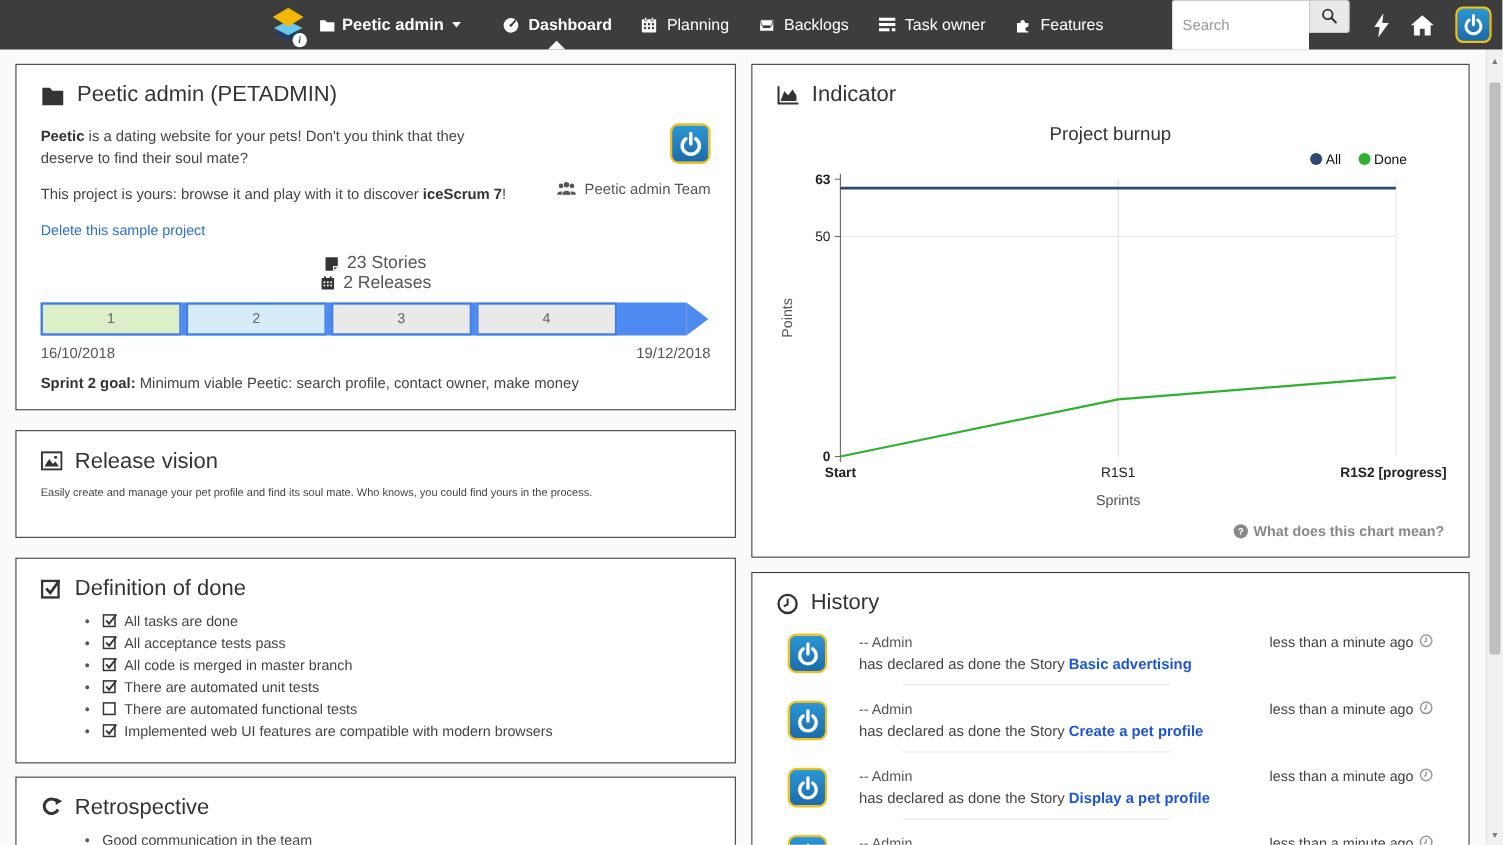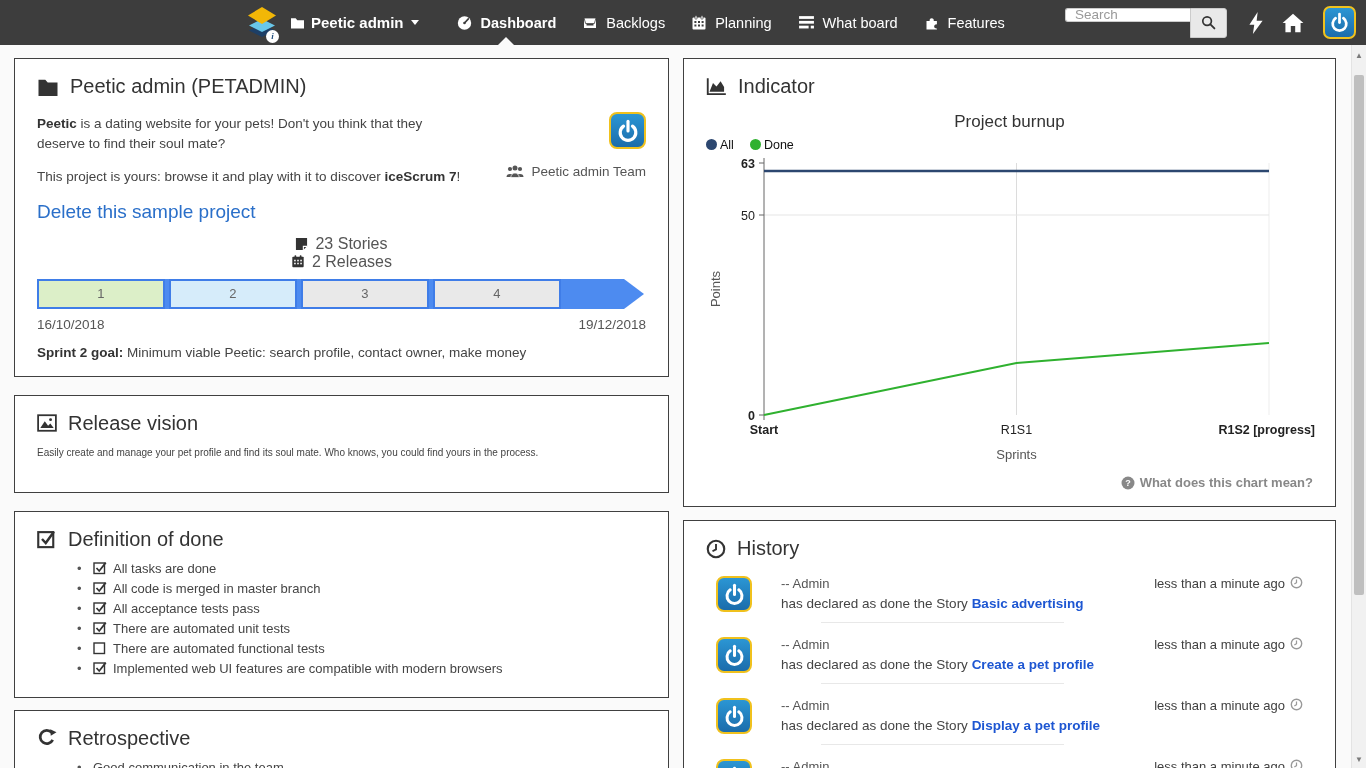--- a/index.html
+++ b/index.html
@@ -19,21 +19,21 @@
   .caret-down { width:0; height:0; border-left:4.5px solid transparent; border-right:4.5px solid transparent; border-top:5px solid #fff; }
   .nav-items { display:flex; align-items:stretch; margin-left:6px; }
   .nav-item { position:relative; display:flex; align-items:center; gap:8px; padding:0 13px; color:#fff;
     font-size:14.5px; text-decoration:none; cursor:pointer; }
   .nav-item svg { flex:none; }
   .nav-item.active { font-weight:bold; }
   .nav-item.active .active-caret { position:absolute; left:50%; bottom:0; transform:translateX(-50%);
     width:0; height:0; border-left:8px solid transparent; border-right:8px solid transparent; border-bottom:8px solid #fafafa; }
   .nav-right { margin-left:auto; display:flex; align-items:center; padding-right:10px; }
   .search-group { display:flex; margin-right:22px; }
-  .search-input { width:125px; height:14px; border:1px solid #ccc; border-right:none; border-radius:3px 0 0 3px;
+  .search-input { width:125px; height:46px; border:1px solid #ccc; border-right:none; border-radius:3px 0 0 3px;
     padding:0 9px; font-size:13.5px; color:#333; outline:none; }
   .search-input::placeholder { color:#999; }
   .search-btn { width:37px; height:30px; border:1px solid #ccc; border-radius:0 3px 3px 0; background:#e9e9e9;
     display:flex; align-items:center; justify-content:center; cursor:pointer; }
   .nav-icon-btn { margin-right:19px; display:flex; align-items:center; cursor:pointer; }
   .app-logo-btn { width:33px; height:33px; border:2px solid #f0c11d; border-radius:7px;
     background:linear-gradient(#2b96d4,#1b6cab); display:flex; align-items:center; justify-content:center; cursor:pointer; }
 
   
   .viewport { position:absolute; top:45px; left:0; right:15px; bottom:0; overflow:hidden; background:#fafafa; }
@@ -48,21 +48,21 @@
   .card-header svg { flex:none; }
 
   
   .proj-body { display:flex; }
   .proj-desc { max-width:425px; font-size:13.5px; line-height:1.45; color:#444; }
   .proj-desc p { margin:6px 0 14px 0; }
   .proj-side { margin-left:auto; display:flex; flex-direction:column; align-items:flex-end; gap:15px; padding-top:4px; }
   .avatar-tile { width:37px; height:37px; border:2px solid #f0c11d; border-radius:8px;
     background:linear-gradient(#2b96d4,#1b6cab); display:flex; align-items:center; justify-content:center; }
   .team-label { display:flex; align-items:center; gap:7px; font-size:13.5px; color:#555;text-align:center; }
-  .link { color:#2a6fc9; font-size:19px; text-decoration:none; cursor:pointer; }
+  .link { color:#2a6fc9; font-size:13px; text-decoration:none; cursor:pointer; }
   .counts-row { display:flex; justify-content:space-between; align-items:center; margin:12px 0 8px 0;
     font-size:16px; color:#555;flex-direction:column; }
   .counts-row .count { display:flex; align-items:center; gap:7px; }
   .timeline { position:relative; height:30px; }
   .tl-arrow { position:absolute; left:0; top:0; bottom:0; right:22px; background:#4d8bf0; }
   .tl-arrow::after { content:''; position:absolute; left:100%; top:0; width:0; height:0;
     border-top:15px solid transparent; border-bottom:15px solid transparent; border-left:20px solid #4d8bf0; }
   .tl-segs { position:absolute; left:0; top:0; height:100%; width:86%; display:flex; gap:4px; }
   .tl-seg { flex:1; border:2px solid #3f7de8; display:flex; align-items:center; justify-content:center;
     font-size:13px; color:#666; cursor:pointer; }
@@ -77,21 +77,21 @@
   ul.plain-list { list-style:none; margin:2px 0 4px 40px; }
   ul.plain-list li { position:relative; padding-left:16px; margin:5px 0; font-size:13px; color:#444;
     display:flex; align-items:center; gap:6px; }
   ul.plain-list li::before { content:"•"; position:absolute; left:0; color:#555; }
   .chk-wrap { display:inline-flex; width:14px; height:14px; align-items:center; justify-content:center; }
   .chk-wrap[data-checked="false"] .checkmark { display:none; }
 
   
   .indicator-card { height:449px; display:flex; flex-direction:column; }
   .chart-title { text-align:center; font-size:17px; color:#333; margin:4px 0 4px 0; }
-  .chart-legend { display:flex; gap:16px; padding-right:34px; font-size:12.5px;
+  .chart-legend { display:flex; justify-content:flex-end; gap:16px; padding-right:34px; font-size:12.5px;
     color:#111; height:17px; align-items:center; }
   .legend-item { display:inline-flex; align-items:center; gap:3px; }
   .legend-dot { width:11px; height:11px; border-radius:50%; display:inline-block; }
   #chart-svg { display:block; }
   #chart-svg text { font-family:"Liberation Sans", sans-serif; }
   .chart-help { margin-top:auto; align-self:flex-end; display:flex; align-items:center; gap:5px;
     font-size:13px; font-weight:bold; color:#888; cursor:pointer; }
 
   
   .history-entry { display:flex; gap:29px; padding:3px 10px; }
@@ -133,53 +133,53 @@
 
   <div class="nav-items">
     <a class="nav-item active">
       <svg width="17" height="17" viewBox="0 0 16 16">
         <circle cx="8" cy="8.5" r="6.3" fill="#fff"></circle>
         <path d="M8 8.5 L11.6 4.6" stroke="#3d3d3d" stroke-width="1.6" stroke-linecap="round"></path>
         <circle cx="8" cy="8.5" r="1.2" fill="#3d3d3d"></circle>
       </svg>
       <span>Dashboard</span>
       <span class="active-caret"></span>
-    </a>
-    <a class="nav-item">
-      <svg width="16" height="16" viewBox="0 0 16 16">
-        <path d="M2 3 h12 v10 H2 z M2 3 l2 5 h8 l2 -5" fill="#fff"></path>
-        <path d="M4.5 8.5 h7 v2 h-7 z" fill="#3d3d3d"></path>
-        <path d="M2 3 h12 l-1.6 5.5 H3.6 z" fill="#fff" stroke="#3d3d3d" stroke-width="0.8"></path>
-      </svg>
-      <span>Backlogs</span>
     </a>
     <a class="nav-item">
       <svg width="16" height="16" viewBox="0 0 16 16">
         <rect x="1.5" y="2.5" width="13" height="12" rx="1" fill="#fff"></rect>
         <rect x="4" y="0.8" width="2" height="3.4" rx="0.8" fill="#fff" stroke="#3d3d3d" stroke-width="0.7"></rect>
         <rect x="10" y="0.8" width="2" height="3.4" rx="0.8" fill="#fff" stroke="#3d3d3d" stroke-width="0.7"></rect>
         <g fill="#3d3d3d">
           <rect x="3.4" y="6" width="2" height="2"></rect>
             <rect x="7" y="6" width="2" height="2"></rect>
             <rect x="10.6" y="6" width="2" height="2"></rect>
           <rect x="3.4" y="9.5" width="2" height="2"></rect>
             <rect x="7" y="9.5" width="2" height="2"></rect>
             <rect x="10.6" y="9.5" width="2" height="2"></rect>
         </g>
       </svg>
       <span>Planning</span>
     </a>
     <a class="nav-item">
+      <svg width="16" height="16" viewBox="0 0 16 16">
+        <path d="M2 3 h12 v10 H2 z M2 3 l2 5 h8 l2 -5" fill="#fff"></path>
+        <path d="M4.5 8.5 h7 v2 h-7 z" fill="#3d3d3d"></path>
+        <path d="M2 3 h12 l-1.6 5.5 H3.6 z" fill="#fff" stroke="#3d3d3d" stroke-width="0.8"></path>
+      </svg>
+      <span>Backlogs</span>
+    </a>
+    <a class="nav-item">
       <svg width="17" height="15" viewBox="0 0 16 14">
         <rect x="1" y="1" width="14" height="2.6" fill="#fff"></rect>
         <rect x="1" y="5.5" width="14" height="2.6" fill="#fff"></rect>
         <rect x="1" y="10" width="9" height="2.6" fill="#fff"></rect>
         <rect x="12" y="10" width="3" height="2.6" fill="#fff"></rect>
       </svg>
-      <span>What board</span>
+      <span>Task owner</span>
     </a>
     <a class="nav-item">
       <svg width="16" height="16" viewBox="0 0 16 16">
         <path d="M2.5 6 h3.2 a2.1 2.1 0 1 1 4 0 h3.2 v3.4 a2.1 2.1 0 1 0 0 4 v1.1 H2.5 z" fill="#fff"></path>
       </svg>
       <span>Features</span>
     </a>
   </div>
 
   <div class="nav-right">
@@ -327,31 +327,31 @@
             <span>All tasks are done</span>
           </li>
 
           <li>
             <span class="chk-wrap" data-checked="true">
               <svg width="14" height="14" viewBox="0 0 14 14">
                 <rect x="1" y="2" width="10.5" height="10.5" fill="#fff" stroke="#333" stroke-width="1.4"></rect>
                 <path class="checkmark" d="M3.5 7 l2.7 3 L12.8 1.6" fill="none" stroke="#333" stroke-width="1.7"></path>
               </svg>
             </span>
-            <span>All code is merged in master branch</span>
+            <span>All acceptance tests pass</span>
           </li>
 
           <li>
             <span class="chk-wrap" data-checked="true">
               <svg width="14" height="14" viewBox="0 0 14 14">
                 <rect x="1" y="2" width="10.5" height="10.5" fill="#fff" stroke="#333" stroke-width="1.4"></rect>
                 <path class="checkmark" d="M3.5 7 l2.7 3 L12.8 1.6" fill="none" stroke="#333" stroke-width="1.7"></path>
               </svg>
             </span>
-            <span>All acceptance tests pass</span>
+            <span>All code is merged in master branch</span>
           </li>
 
           <li>
             <span class="chk-wrap" data-checked="true">
               <svg width="14" height="14" viewBox="0 0 14 14">
                 <rect x="1" y="2" width="10.5" height="10.5" fill="#fff" stroke="#333" stroke-width="1.4"></rect>
                 <path class="checkmark" d="M3.5 7 l2.7 3 L12.8 1.6" fill="none" stroke="#333" stroke-width="1.7"></path>
               </svg>
             </span>
             <span>There are automated unit tests</span>

